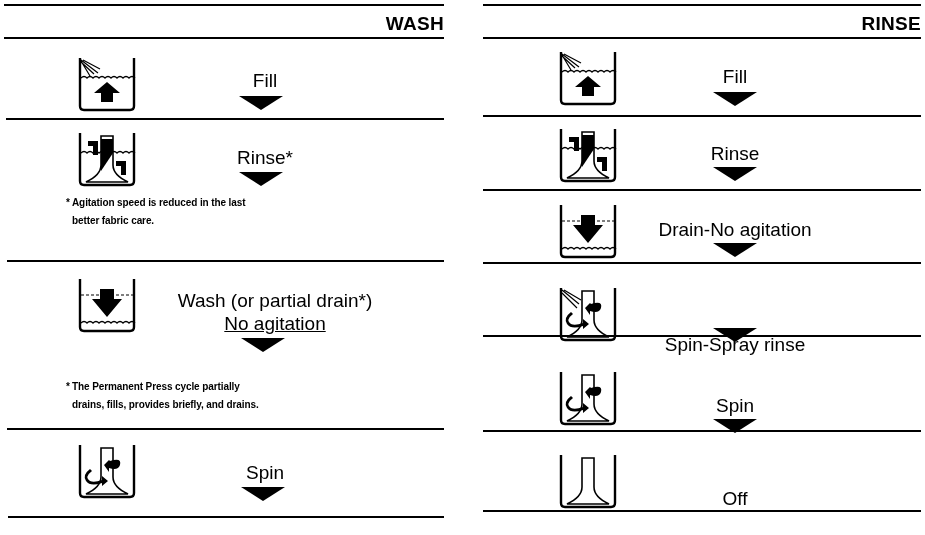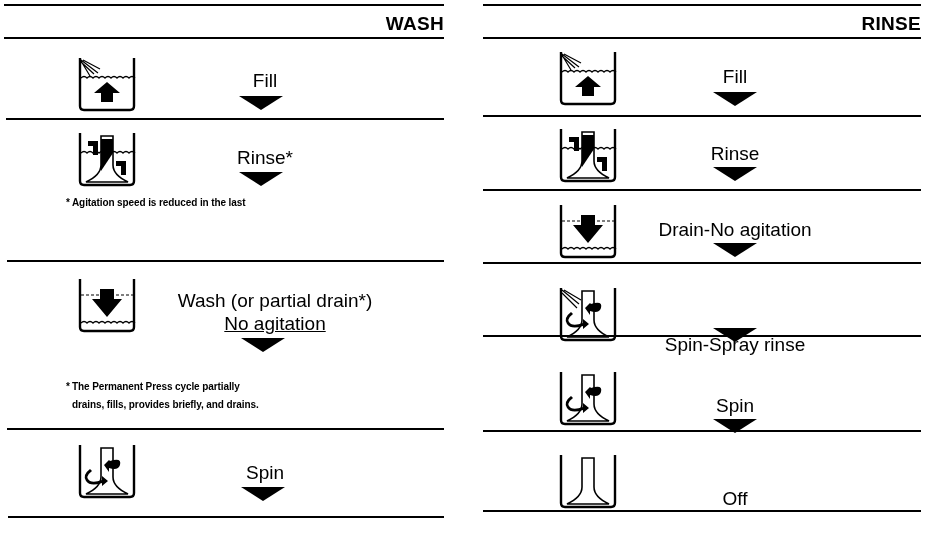--- a/index.html
+++ b/index.html
@@ -107,20 +107,21 @@
       <use href="#water"></use>
       <use href="#agitator"></use>
       <path d="M25 8 L37 8 L37 22 L25 40 Z" fill="#000"></path>
       <path d="M12 10 L22 10 L22 24 L17 24 L17 15 L12 15 Z" fill="#000"></path>
       <path d="M40 30 L50 30 L50 44 L45 44 L45 35 L40 35 Z" fill="#000"></path>
     </svg>
     <div class="step-label" style="left:210px; width:110px; top:147px;">Rinse*</div>
     <div class="arrow" style="left:239px; top:172px;"></div>
     <div class="footnote" style="left:66px; top:194px;">
       <span class="star">*</span><span>Agitation speed is reduced in the last</span>
+      <span class="indent">better fabric care.</span>
     </div>
   </div>
   <div class="rule" style="left:7px; width:437px; top:260px;"></div>
 
   <div>
     <svg class="icon" style="left:76px; top:277px;" viewBox="0 0 62 56">
       <path d="M4 2 L4 50 Q4 54 8 54 L54 54 Q58 54 58 50 L58 2" fill="none" stroke="#000" stroke-width="2.4"></path>
       <path d="M5 18 L57 18" stroke="#000" stroke-width="1.2" stroke-dasharray="3 2"></path>
       <path d="M5 46 q3 -3 6 0 q3 -3 6 0 q3 -3 6 0 q3 -3 6 0 q3 -3 6 0 q3 -3 6 0 q3 -3 6 0 q3 -3 6 0 q3 -3 6 0" fill="none" stroke="#000" stroke-width="1.3"></path>
       <path d="M24 12 L38 12 L38 22 L46 22 L31 40 L16 22 L24 22 Z" fill="#000"></path>

